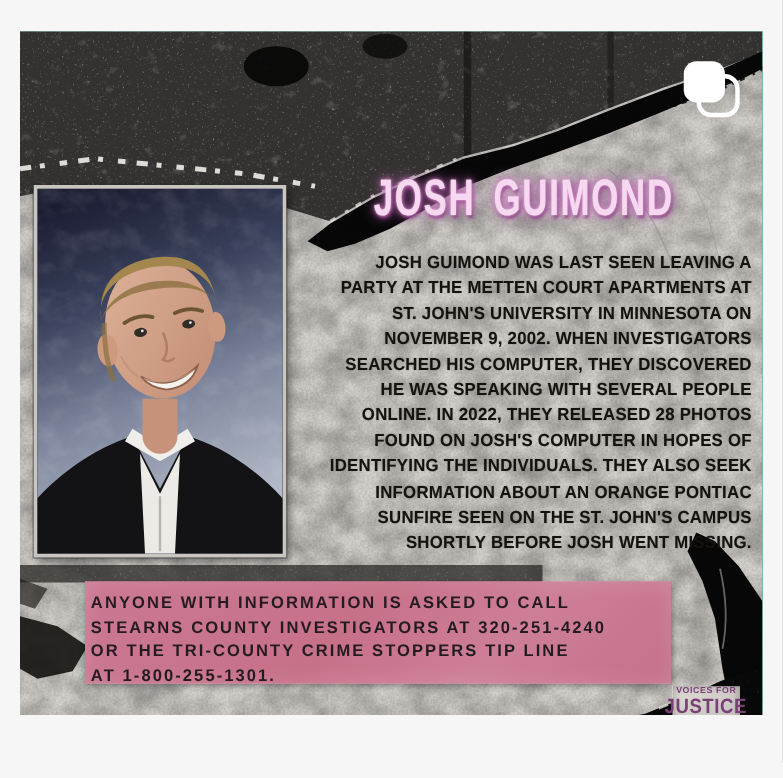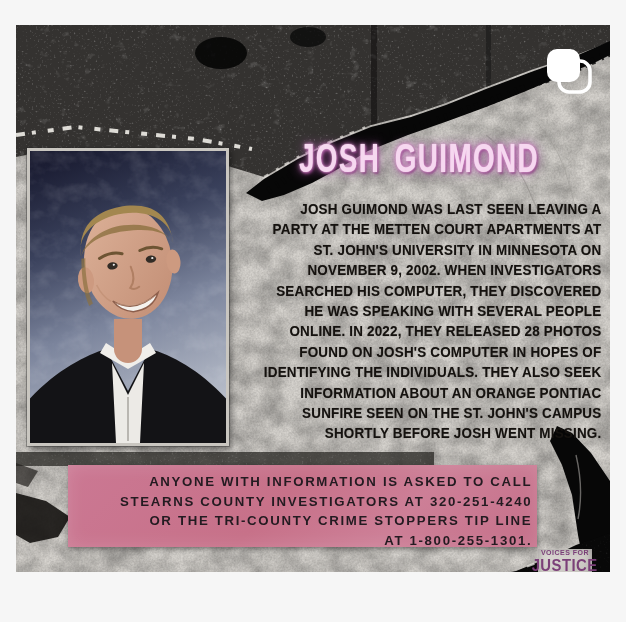--- a/index.html
+++ b/index.html
@@ -48,21 +48,21 @@
     font-size:14px;font-weight:700;line-height:20.4px;letter-spacing:.2px;
     white-space:nowrap;transform:scaleX(.96);transform-origin:center;
     text-shadow:0 0 1px rgba(20,15,10,.35);
   }
 
   
   .banner{
     position:absolute;left:52px;top:440px;width:469px;height:82px;
     background:linear-gradient(135deg,#cb7893 0%, #c77189 45%, #cd7f97 70%, #c5708a 100%);
     box-shadow:inset 0 0 18px rgba(255,255,255,.14), 1px 2px 5px rgba(0,0,0,.4);
-    text-align:right;color:#241b21;
+    text-align:left;color:#241b21;
     padding-top:7px;box-sizing:border-box;
   }
   .banner .bline{
     font-size:13.5px;font-weight:700;line-height:19.5px;letter-spacing:1.7px;
     white-space:nowrap;transform:scaleX(.98);transform-origin:center;
   }
 
   
   .logo{
     position:absolute;left:522px;top:524px;width:54px;height:53px;

